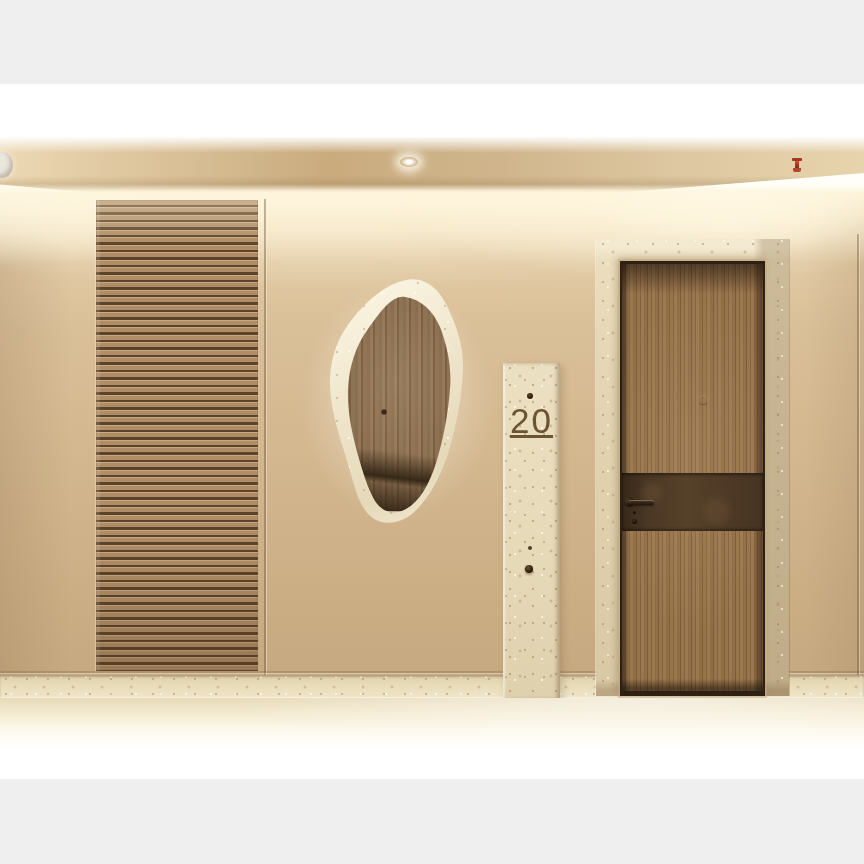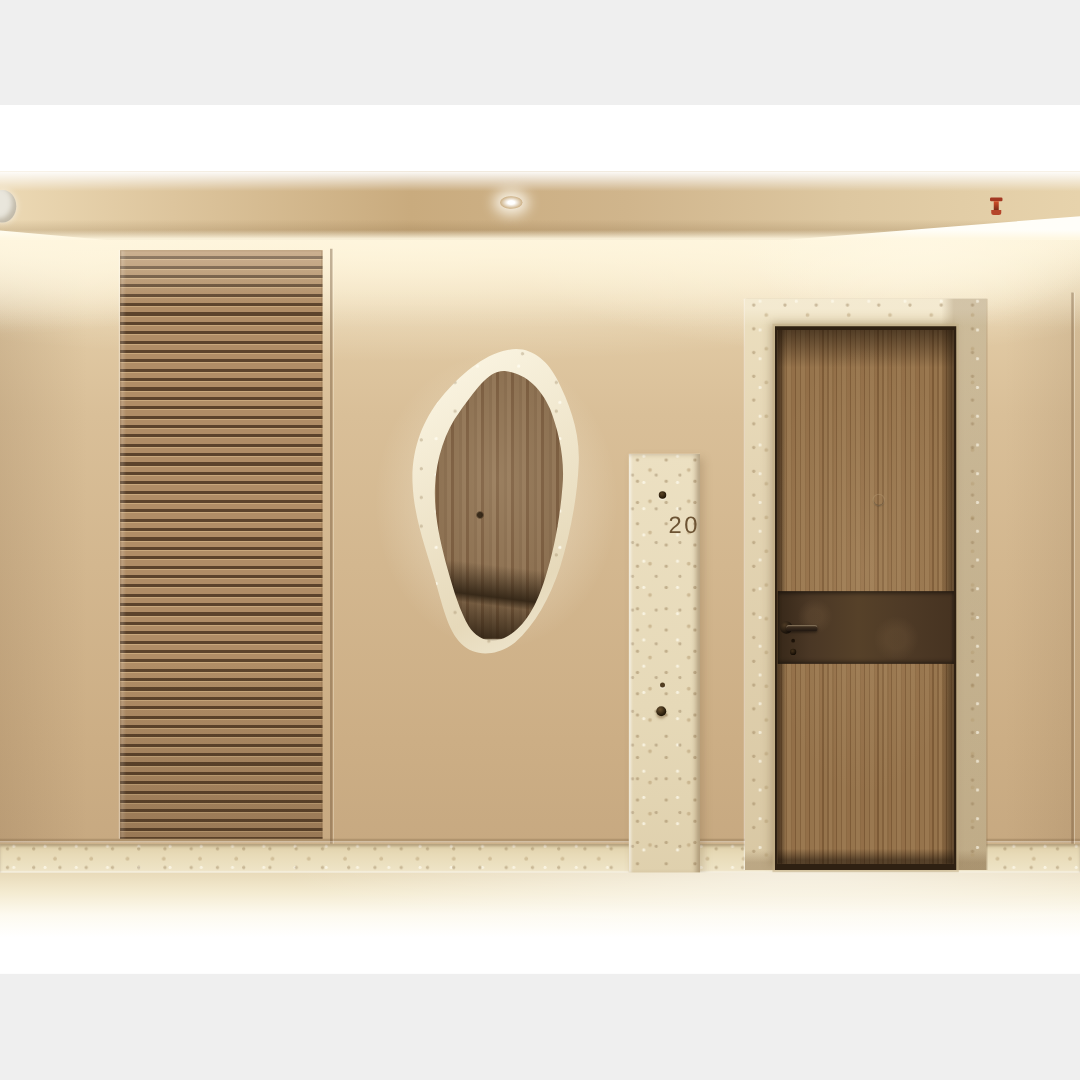--- a/index.html
+++ b/index.html
@@ -88,22 +88,22 @@
     background:
       radial-gradient(circle at 7px 5px, rgba(146,120,82,.45) 1px, rgba(0,0,0,0) 1.6px),
       radial-gradient(circle at 17px 13px, rgba(178,152,110,.5) 1.2px, rgba(0,0,0,0) 1.8px),
       radial-gradient(circle at 3px 17px, rgba(125,100,66,.35) 1px, rgba(0,0,0,0) 1.5px),
       radial-gradient(circle at 12px 2px, rgba(255,252,240,.7) 1px, rgba(0,0,0,0) 1.5px),
       linear-gradient(to bottom,#ece0c2,#e6d9b8 60%,#dfd0ad);
     background-size:23px 17px,31px 25px,19px 27px,27px 21px,100% 100%;
     box-shadow:inset -3px 0 4px rgba(115,88,55,.45), inset 2px 0 2px rgba(255,255,255,.55), 3px 3px 7px rgba(120,92,60,.28);}
   .plaque-dot-top{position:absolute;left:24px;top:30px;width:6px;height:6px;border-radius:50%;
     background:radial-gradient(circle at 40% 35%,#5a4426,#241807 70%);box-shadow:0 1px 1px rgba(255,255,255,.5);}
-  .plaque-number{position:absolute;left:0;top:44px;width:57px;text-align:right;
-    font-size:19px;line-height:28px;font-weight:400;letter-spacing:2px;color:#6c5333;}
+  .plaque-number{position:absolute;left:0;top:44px;width:57px;text-align:center;
+    font-size:35px;line-height:28px;font-weight:400;letter-spacing:2px;color:#6c5333;text-decoration:underline;}
   .plaque-dot-mid{position:absolute;left:25px;top:183px;width:4px;height:4px;border-radius:50%;
     background:#51board;background:#513d22;box-shadow:0 1px 1px rgba(255,255,255,.45);}
   .plaque-bell{position:absolute;left:22px;top:202px;width:8px;height:8px;border-radius:50%;
     background:radial-gradient(circle at 38% 32%,#6a5230,#1f1506 72%);box-shadow:0 2px 2px rgba(120,92,55,.5);}
 
   
   .baseboard{position:absolute;left:0;top:591px;width:864px;height:23px;
     background:
       radial-gradient(circle at 6px 4px, rgba(146,120,82,.4) 1px, rgba(0,0,0,0) 1.6px),
       radial-gradient(circle at 15px 12px, rgba(180,155,112,.45) 1.2px, rgba(0,0,0,0) 1.8px),

